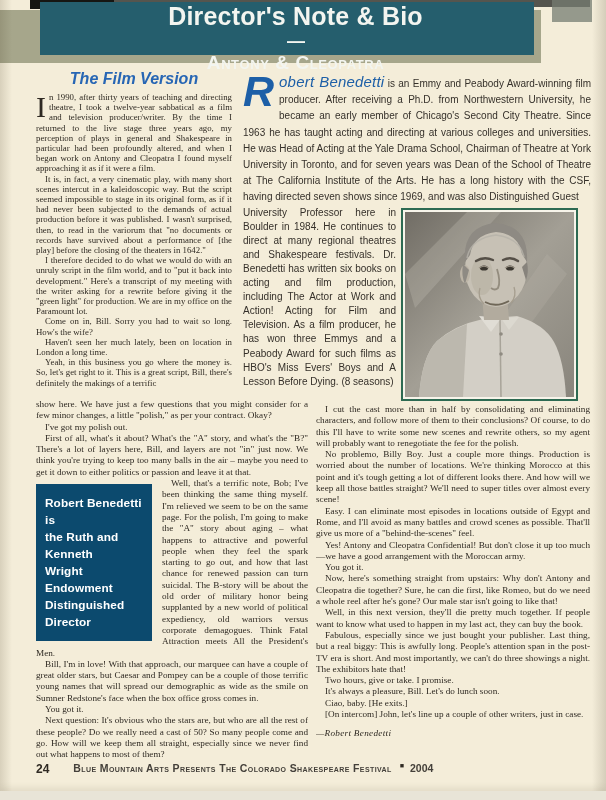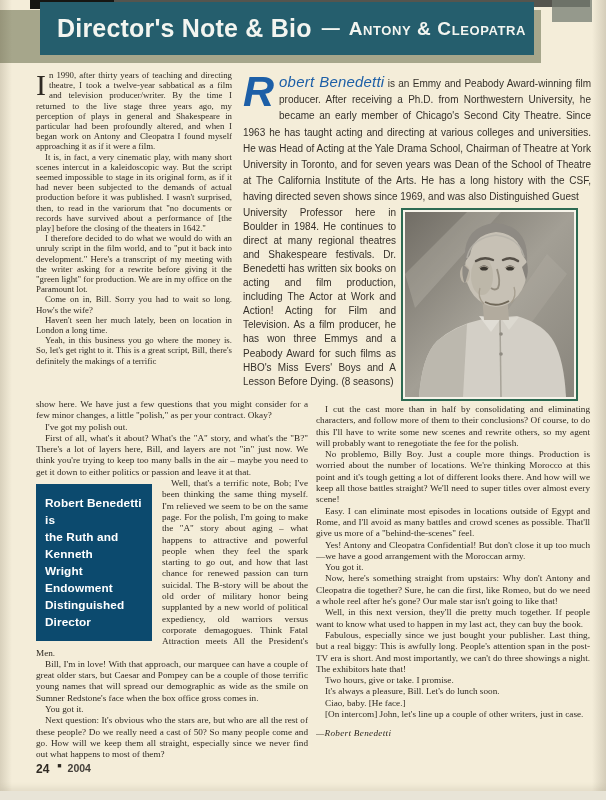--- a/index.html
+++ b/index.html
@@ -11,21 +11,21 @@
   .scan-tr{position:absolute;left:552px;top:0;width:40px;height:22px;background:#767c72;opacity:.75;}
   .gutter-left{position:absolute;left:0;top:0;width:12px;height:100%;
                background:linear-gradient(90deg,rgba(70,58,34,.16),rgba(70,58,34,0));}
   .edge-right{position:absolute;right:0;top:0;width:14px;height:100%;
               background:linear-gradient(270deg,rgba(70,62,44,.18),rgba(70,62,44,0));}
   .edge-bottom{position:absolute;left:0;bottom:0;width:100%;height:9px;background:#e8e4d7;
                box-shadow:0 -3px 6px rgba(90,80,60,.12);}
   
   .band{position:absolute;left:0;top:10px;width:541px;height:53px;background:#a6a68b;}
   .banner{position:absolute;left:40px;top:2px;width:494px;height:53px;background:#255e6d;
-          display:flex;align-items:center;padding-left:17px;box-sizing:border-box;}
+          display:flex;align-items:center;padding-left:17px;box-sizing:border-box;flex-direction:column;}
   .title-main{font-family:"Liberation Sans",sans-serif;font-weight:bold;font-size:25px;
               color:#f3f5f0;letter-spacing:.2px;white-space:nowrap;}
   .title-dash{font-family:"Liberation Sans",sans-serif;color:#f3f5f0;font-size:18px;margin:0 9px 0 10px;font-weight:bold;}
   .title-sub{font-family:"Liberation Sans",sans-serif;font-weight:bold;font-size:19px;
              font-variant:small-caps;color:#f3f5f0;letter-spacing:.6px;white-space:nowrap;}
   
   #col-tl{position:absolute;left:36px;top:70px;width:196px;height:330px;overflow:hidden;}
   .fv-heading{margin:0 0 4px 0;text-align:center;font-family:"Liberation Sans",sans-serif;
               font-style:italic;font-weight:bold;font-size:16px;color:#2766b4;}
   #col-tl p{margin:0;font-size:8.8px;line-height:10.2px;text-align:justify;text-indent:9px;}
@@ -72,20 +72,21 @@
   <div class="scan-tr"></div>
 
   <div class="band"></div>
   <div class="banner">
     <span class="title-main">Director's Note &amp; Bio</span>
     <span class="title-dash">—</span>
     <span class="title-sub">Antony &amp; Cleopatra</span>
   </div>
 
   <section id="col-tl">
+    <h2 class="fv-heading">The Film Version</h2>
     <div>
         <p class="noindent"><span class="drop">I</span>n 1990, after thirty years of teaching and directing theatre, I took a twelve-year sabbatical as a film and television producer/writer. By the time I returned to the live stage three years ago, my perception of plays in general and Shakespeare in particular had been profoundly altered, and when I began work on Antony and Cleopatra I found myself approaching it as if it were a film.</p>
         <p>It is, in fact, a very cinematic play, with many short scenes intercut in a kaleidoscopic way. But the script seemed impossible to stage in its original form, as if it had never been subjected to the demands of actual production before it was published. I wasn't surprised, then, to read in the variorum that "no documents or records have survived about a performance of [the play] before the closing of the theaters in 1642."</p>
         <p>I therefore decided to do what we would do with an unruly script in the film world, and to "put it back into development." Here's a transcript of my meeting with the writer asking for a rewrite before giving it the "green light" for production. We are in my office on the Paramount lot.</p>
         <p>Come on in, Bill. Sorry you had to wait so long. How's the wife?</p>
         <p>Haven't seen her much lately, been on location in London a long time.</p>
         <p>Yeah, in this business you go where the money is. So, let's get right to it. This is a great script, Bill, there's definitely the makings of a terrific</p>
       </div>
   </section>
 
@@ -164,28 +165,29 @@
         <p>I cut the cast more than in half by consolidating and eliminating characters, and follow more of them to their conclusions? Of course, to do this I'll have to write some new scenes and rewrite others, so my agent will probably want to renegotiate the fee for the polish.</p>
         <p>No problemo, Billy Boy. Just a couple more things. Production is worried about the number of locations. We're thinking Morocco at this point and it's tough getting a lot of different looks there. And how will we keep all those battles straight? We'll need to super titles over almost every scene!</p>
         <p>Easy. I can eliminate most episodes in locations outside of Egypt and Rome, and I'll avoid as many battles and crowd scenes as possible. That'll give us more of a "behind-the-scenes" feel.</p>
         <p>Yes! Antony and Cleopatra Confidential! But don't close it up too much—we have a good arrangement with the Moroccan army.</p>
         <p>You got it.</p>
         <p>Now, here's something straight from upstairs: Why don't Antony and Cleopatra die together? Sure, he can die first, like Romeo, but do we need a whole reel after he's gone? Our male star isn't going to like that!</p>
         <p>Well, in this next version, they'll die pretty much together. If people want to know what used to happen in my last act, they can buy the book.</p>
         <p>Fabulous, especially since we just bought your publisher. Last thing, but a real biggy: This is awfully long. People's attention span in the post-TV era is short. And most importantly, we can't do three showings a night. The exhibitors hate that!</p>
         <p>Two hours, give or take. I promise.</p>
         <p>It's always a pleasure, Bill. Let's do lunch soon.</p>
-        <p>Ciao, baby. [He face.]</p>
+        <p>Ciao, baby. [He exits.]</p>
         <p>[On intercom] John, let's line up a couple of other writers, just in case.</p>
       </div>
     <p class="signature">—Robert Benedetti</p>
   </section>
 
   <div class="footer">
     <span class="pg">24</span>
+    <span class="ftext">Blue Mountain Arts Presents The Colorado Shakespeare Festival</span>
     <span class="fbullet">■</span>
     <span class="fyear">2004</span>
   </div>
 
   <div class="gutter-left"></div>
   <div class="edge-right"></div>
   <div class="edge-bottom"></div>
 </div>
 
 </body></html>

